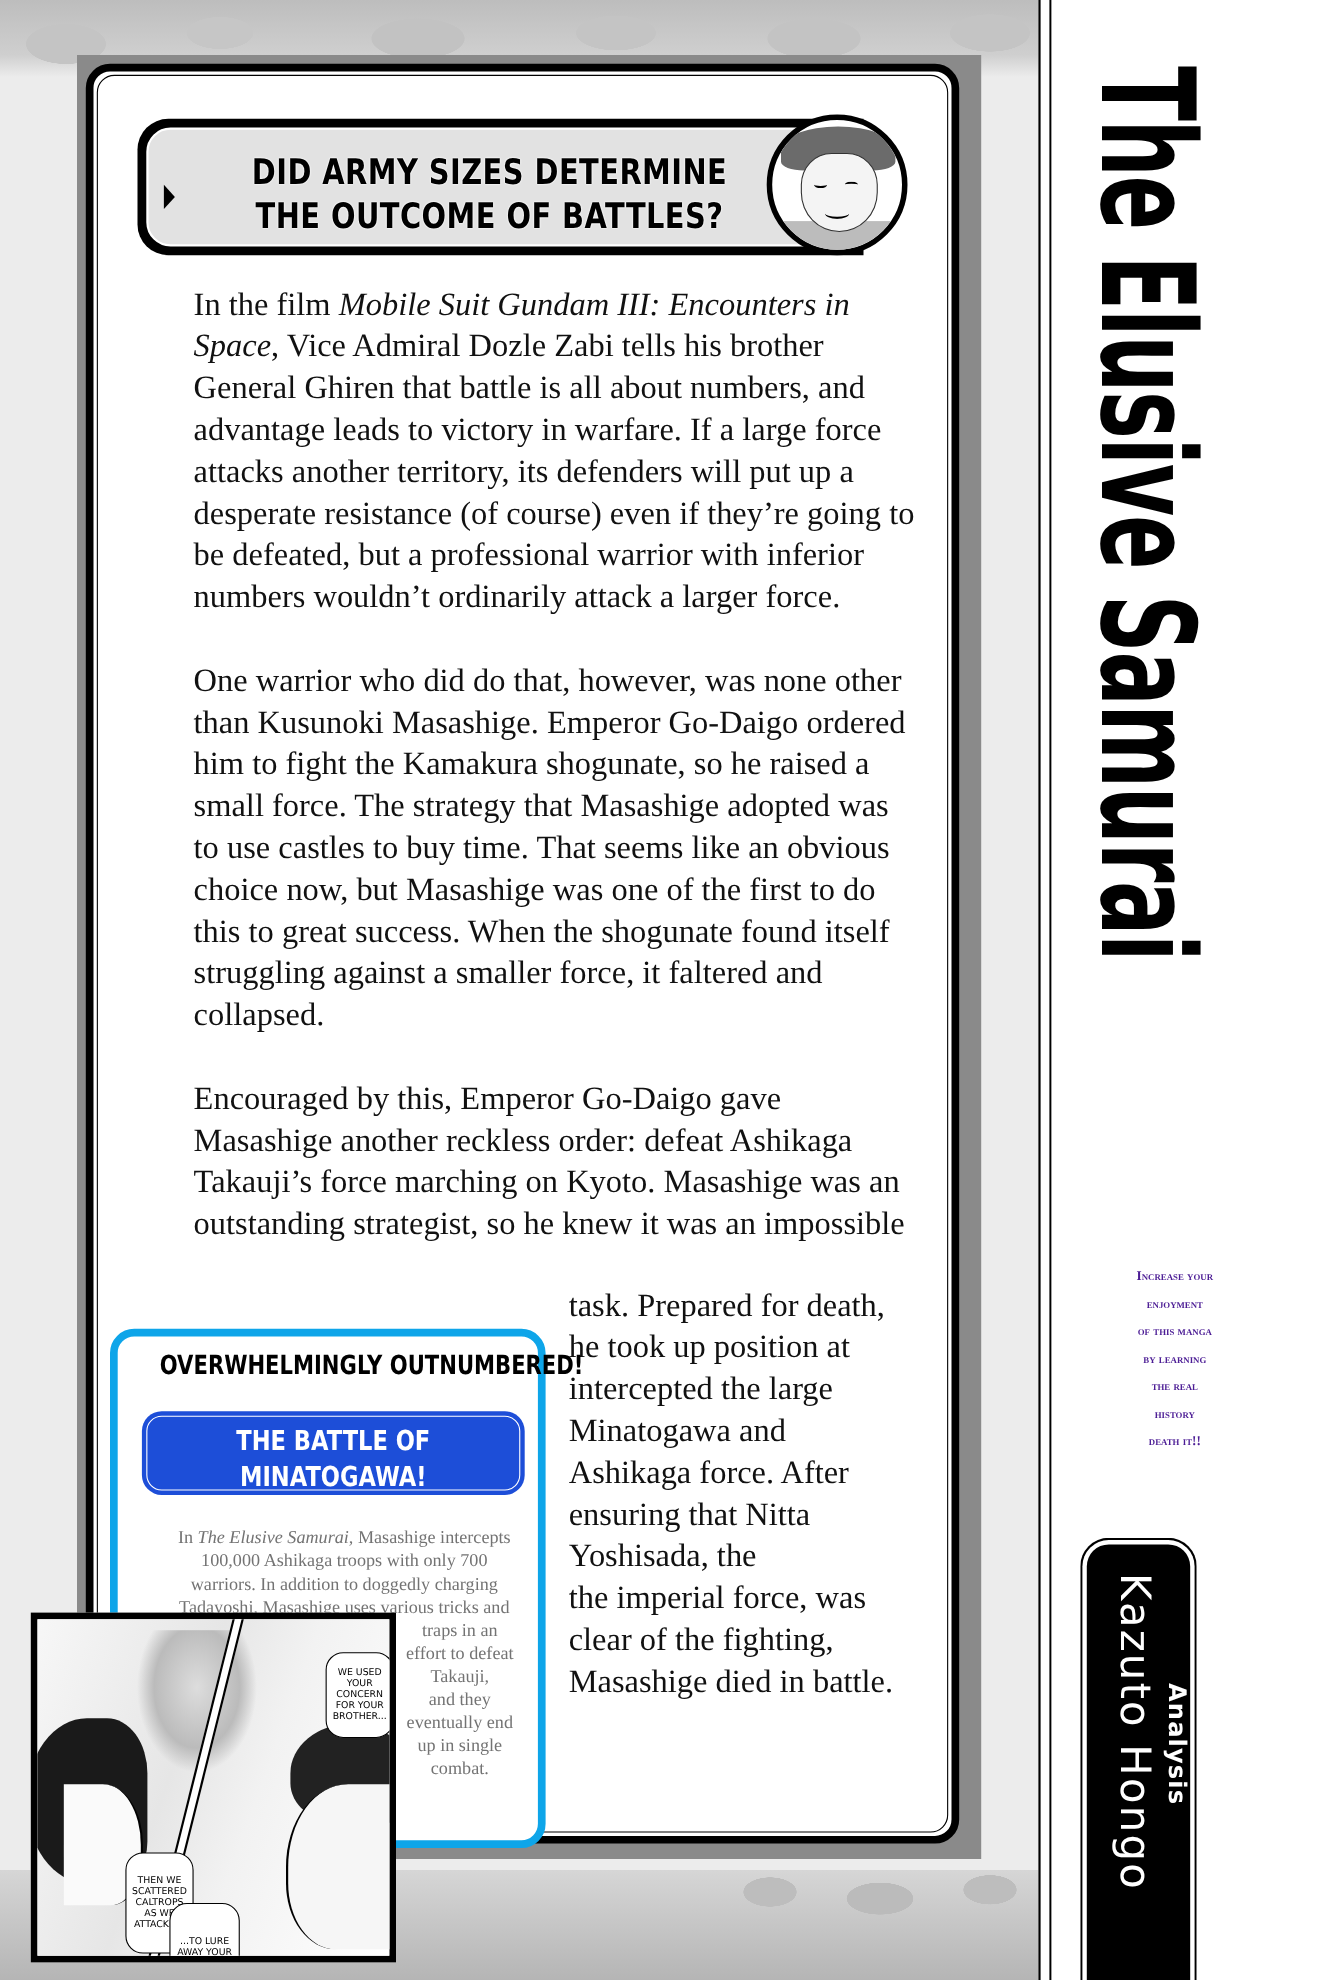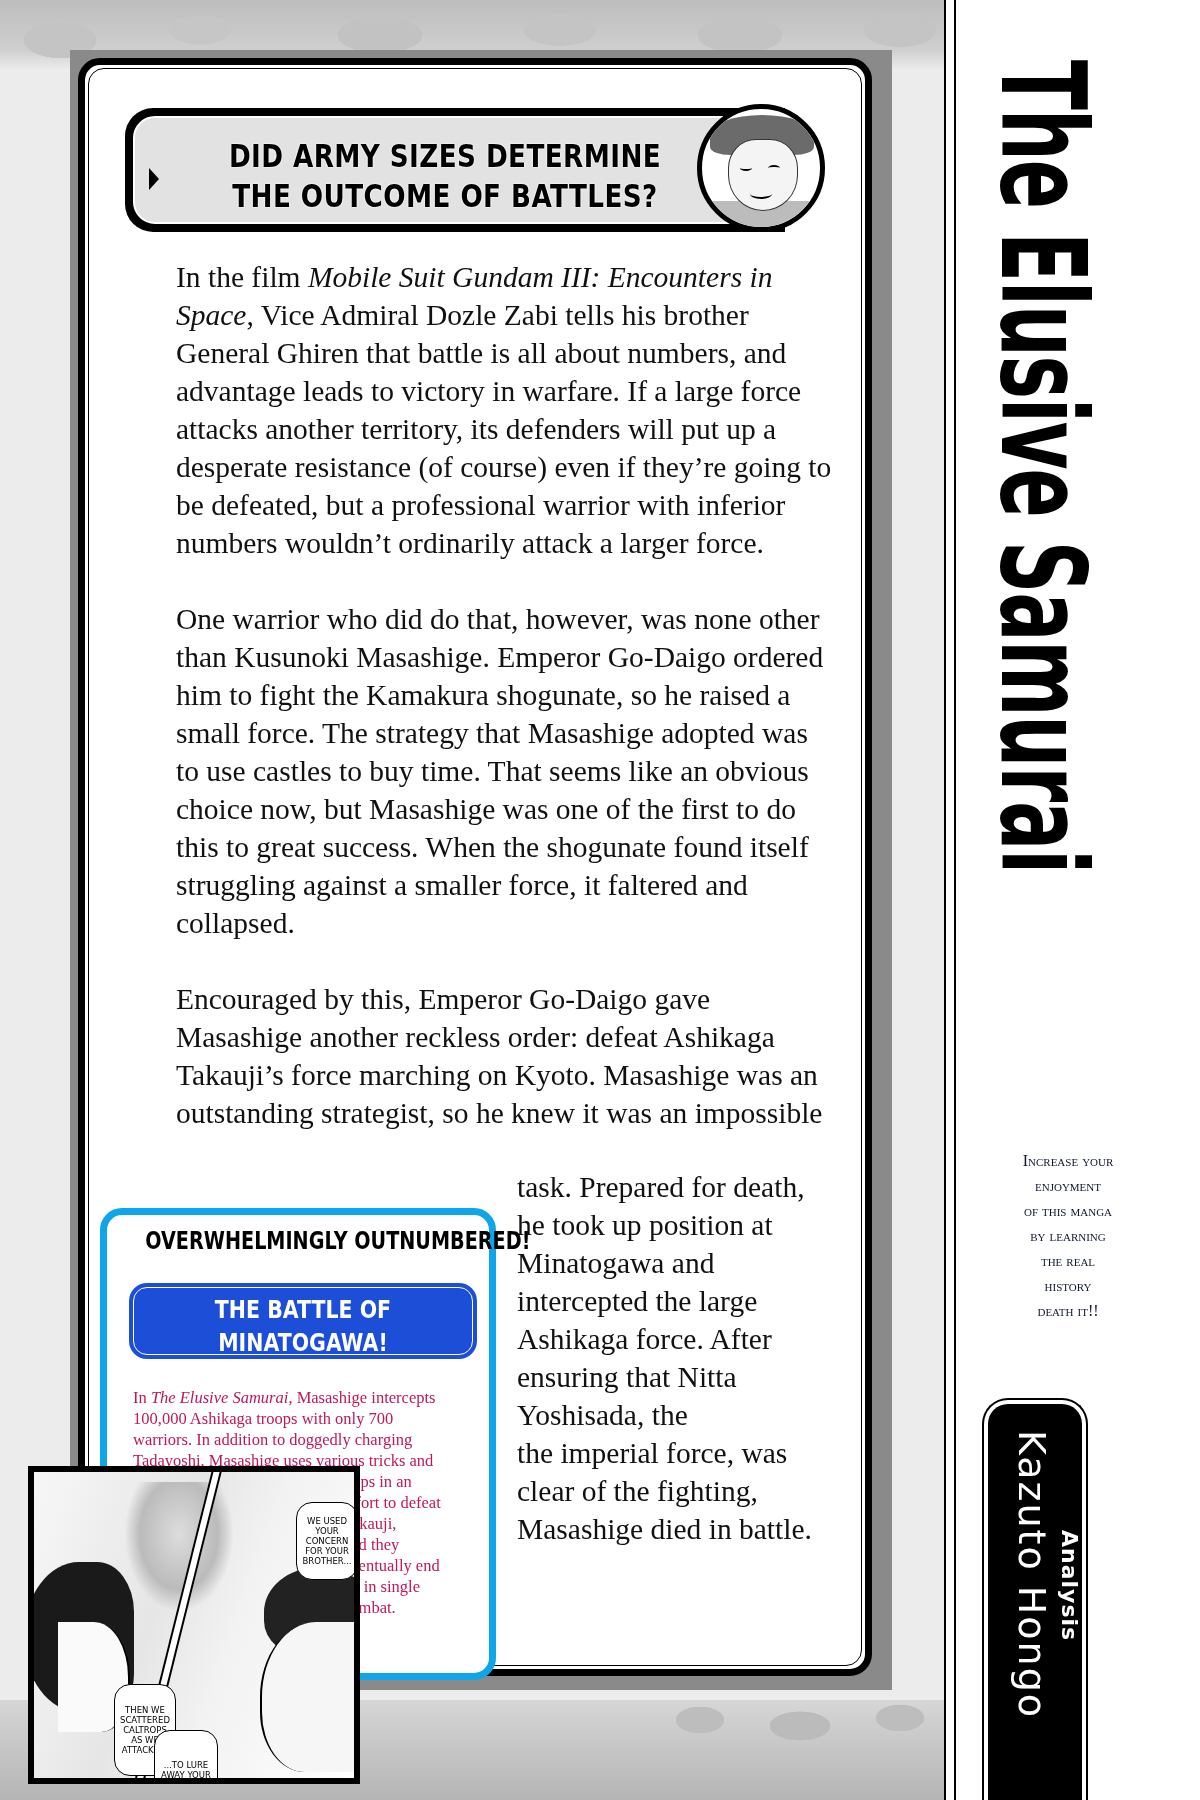--- a/index.html
+++ b/index.html
@@ -108,21 +108,21 @@
   .sidebox-banner::before {
     content:""; position:absolute; inset:4px; border:1.5px solid #fff; border-radius:14px;
   }
   .sidebox-banner-title {
     position:absolute; left:0; right:0; top:10px; text-align:center;
     color:#fff; font-family:"DejaVu Sans", sans-serif; font-weight:bold;
     font-size:25px; line-height:33px; text-transform:uppercase; transform:scaleX(0.82);
   }
   .sidebox-body {
     position:absolute; left:26px; top:172px; width:360px;
-    font-size:16.5px; line-height:21px; color:#be185d;
+    font-size:16.5px; line-height:21px; color:#737373;text-align:center;
   }
   .sidebox-body .line { display:block; white-space:nowrap; }
   .sidebox-body .indent { margin-left:210px; }
   
   .manga {
     position:absolute; left:28px; top:1466px; width:332px; height:318px;
     background:#fff; border:6px solid #000; box-sizing:border-box; overflow:hidden;
   }
   .manga .sky { position:absolute; left:0; top:0; width:100%; height:100%;
     background: linear-gradient(110deg, #f7f7f7 0%, #e6e6e6 40%, #f2f2f2 60%, #fff 100%); }
@@ -162,22 +162,22 @@
   .series-title {
     position:absolute; left:1108px; top:60px; width:1050px; height:130px;
     transform:rotate(90deg); transform-origin:0 0;
     font-family:"DejaVu Sans", sans-serif; font-weight:bold; font-size:118px;
     line-height:130px; white-space:nowrap; color:#000;
     letter-spacing:-2px;
   }
   .series-title-inner { display:inline-block; transform:scaleX(0.62); transform-origin:0 50%; }
   .tagline {
     position:absolute; left:968px; top:1148px; width:200px; text-align:center;
-    font-family:"Liberation Serif", serif; font-weight:normal; font-size:16px;
-    line-height:25px; font-variant:small-caps; color:#0f172a;
+    font-family:"Liberation Serif", serif; font-weight:bold; font-size:12px;
+    line-height:25px; font-variant:small-caps; color:#4c1d95;
   }
   .credit-box {
     position:absolute; left:982px; top:1398px; width:106px; height:402px;
     border:2px solid #000; border-bottom:none; border-radius:26px 26px 0 0;
     box-sizing:border-box; padding:4px 4px 0 4px; background:#fff;
   }
   .credit-inner {
     position:relative; width:100%; height:100%; background:#000; border-radius:20px 20px 0 0;
   }
   .credit-text {
@@ -241,22 +241,22 @@
   <p>
     <span class="line">Encouraged by this, Emperor Go-Daigo gave</span>
     <span class="line">Masashige another reckless order: defeat Ashikaga</span>
     <span class="line">Takauji’s force marching on Kyoto. Masashige was an</span>
     <span class="line">outstanding strategist, so he knew it was an impossible</span>
   </p>
 </div>
 <div class="wrap-lines">
   <span class="line">task. Prepared for death,</span>
   <span class="line">he took up position at</span>
+  <span class="line">intercepted the large</span>
   <span class="line">Minatogawa and</span>
-  <span class="line">intercepted the large</span>
   <span class="line">Ashikaga force. After</span>
   <span class="line">ensuring that Nitta</span>
   <span class="line">Yoshisada, the</span>
   <span class="line">the imperial force, was</span>
   <span class="line">clear of the fighting,</span>
   <span class="line">Masashige died in battle.</span>
 </div>
 
 <div class="sidebox">
   <div class="sidebox-kicker">Overwhelmingly outnumbered!</div>

